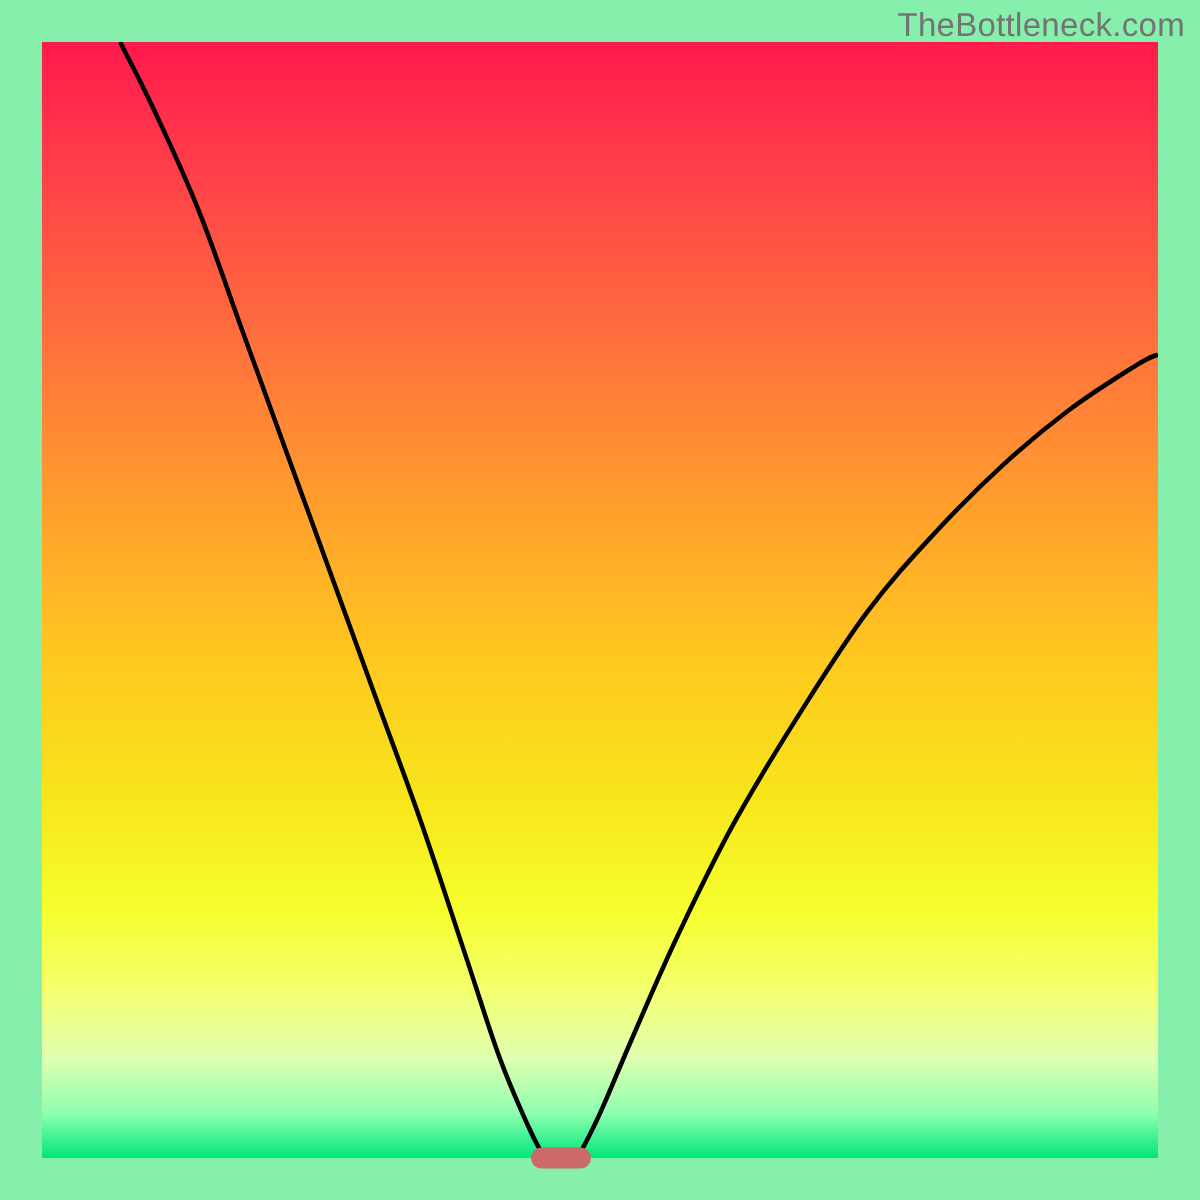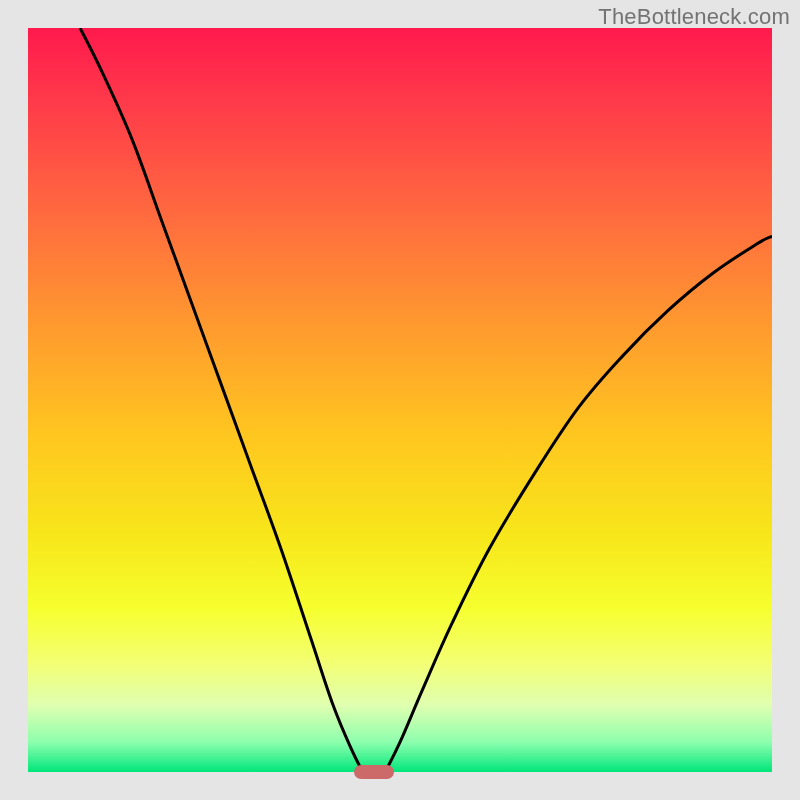--- a/index.html
+++ b/index.html
@@ -10,21 +10,21 @@
     background: #000;
     overflow: hidden;
     font-family: Arial, Helvetica, sans-serif;
   }
   .frame {
     position: absolute;
     top: 0;
     left: 0;
     width: 800px;
     height: 800px;
-    background: #e5e5e5;
+    background: #86efac;
   }
   .plot-area {
     position: absolute;
     top: 28px;
     left: 28px;
     width: 744px;
     height: 744px;
     background: linear-gradient(
       to bottom,
       #ff1a4d 0%,

